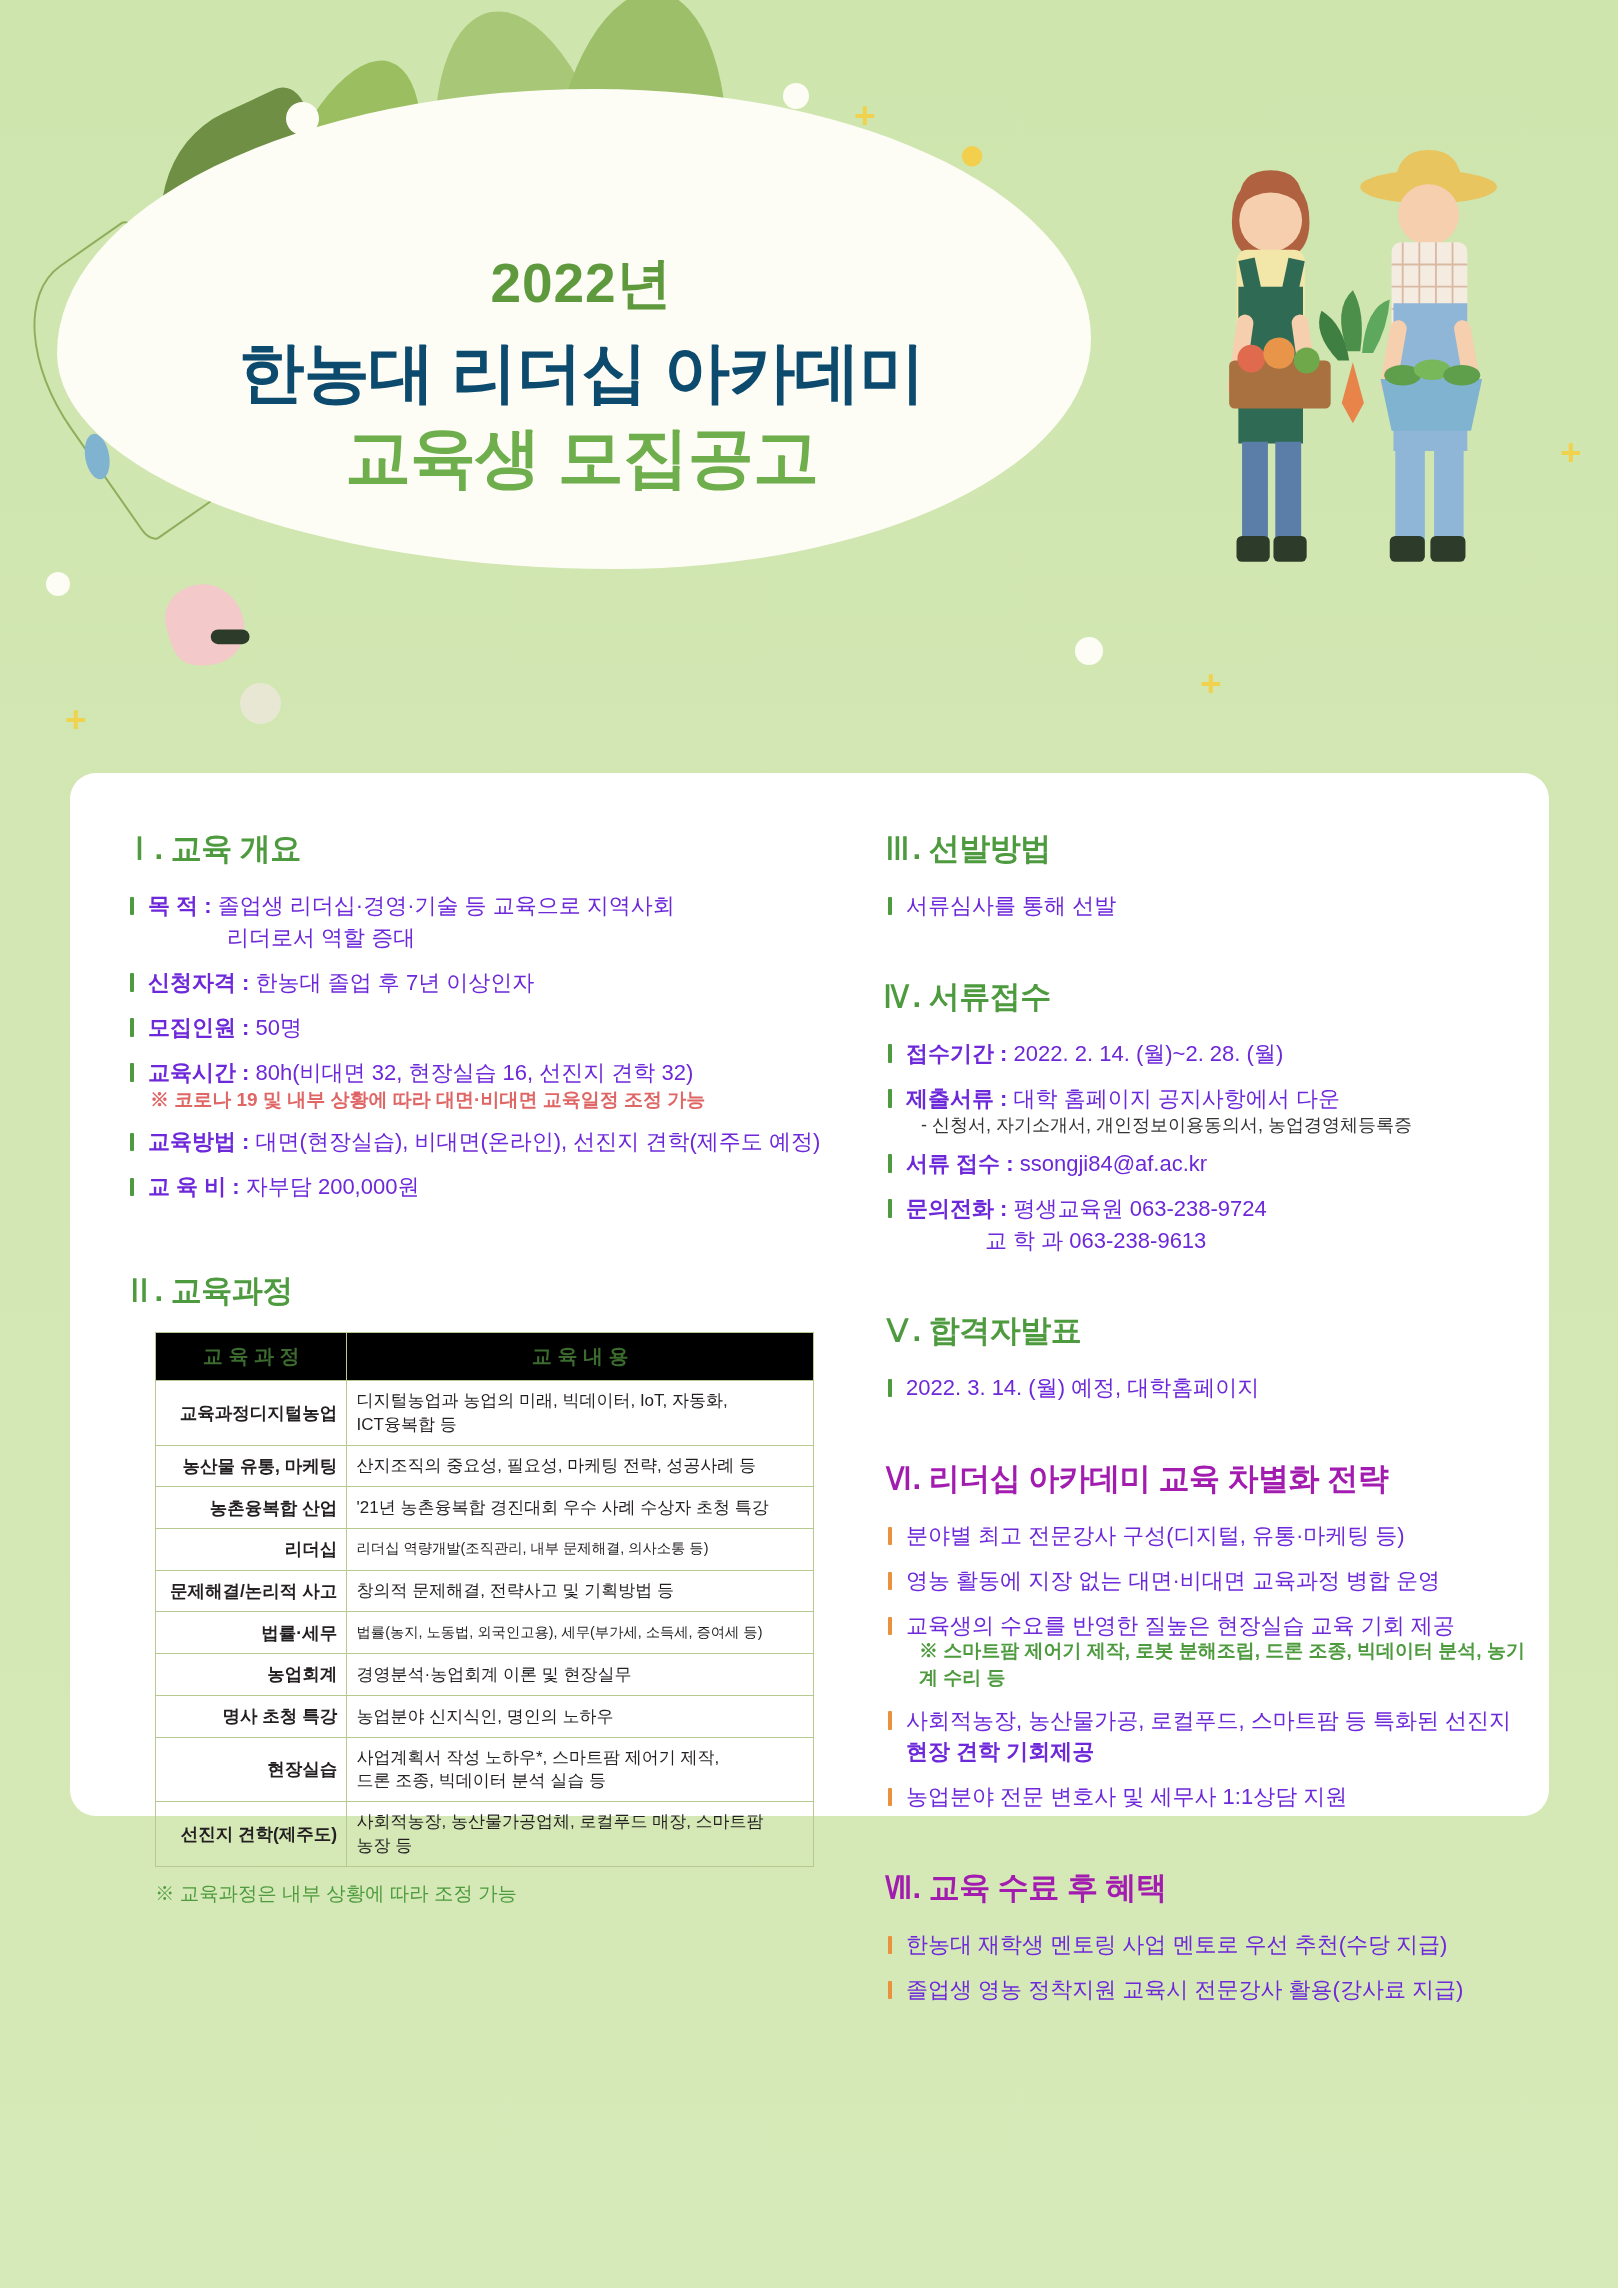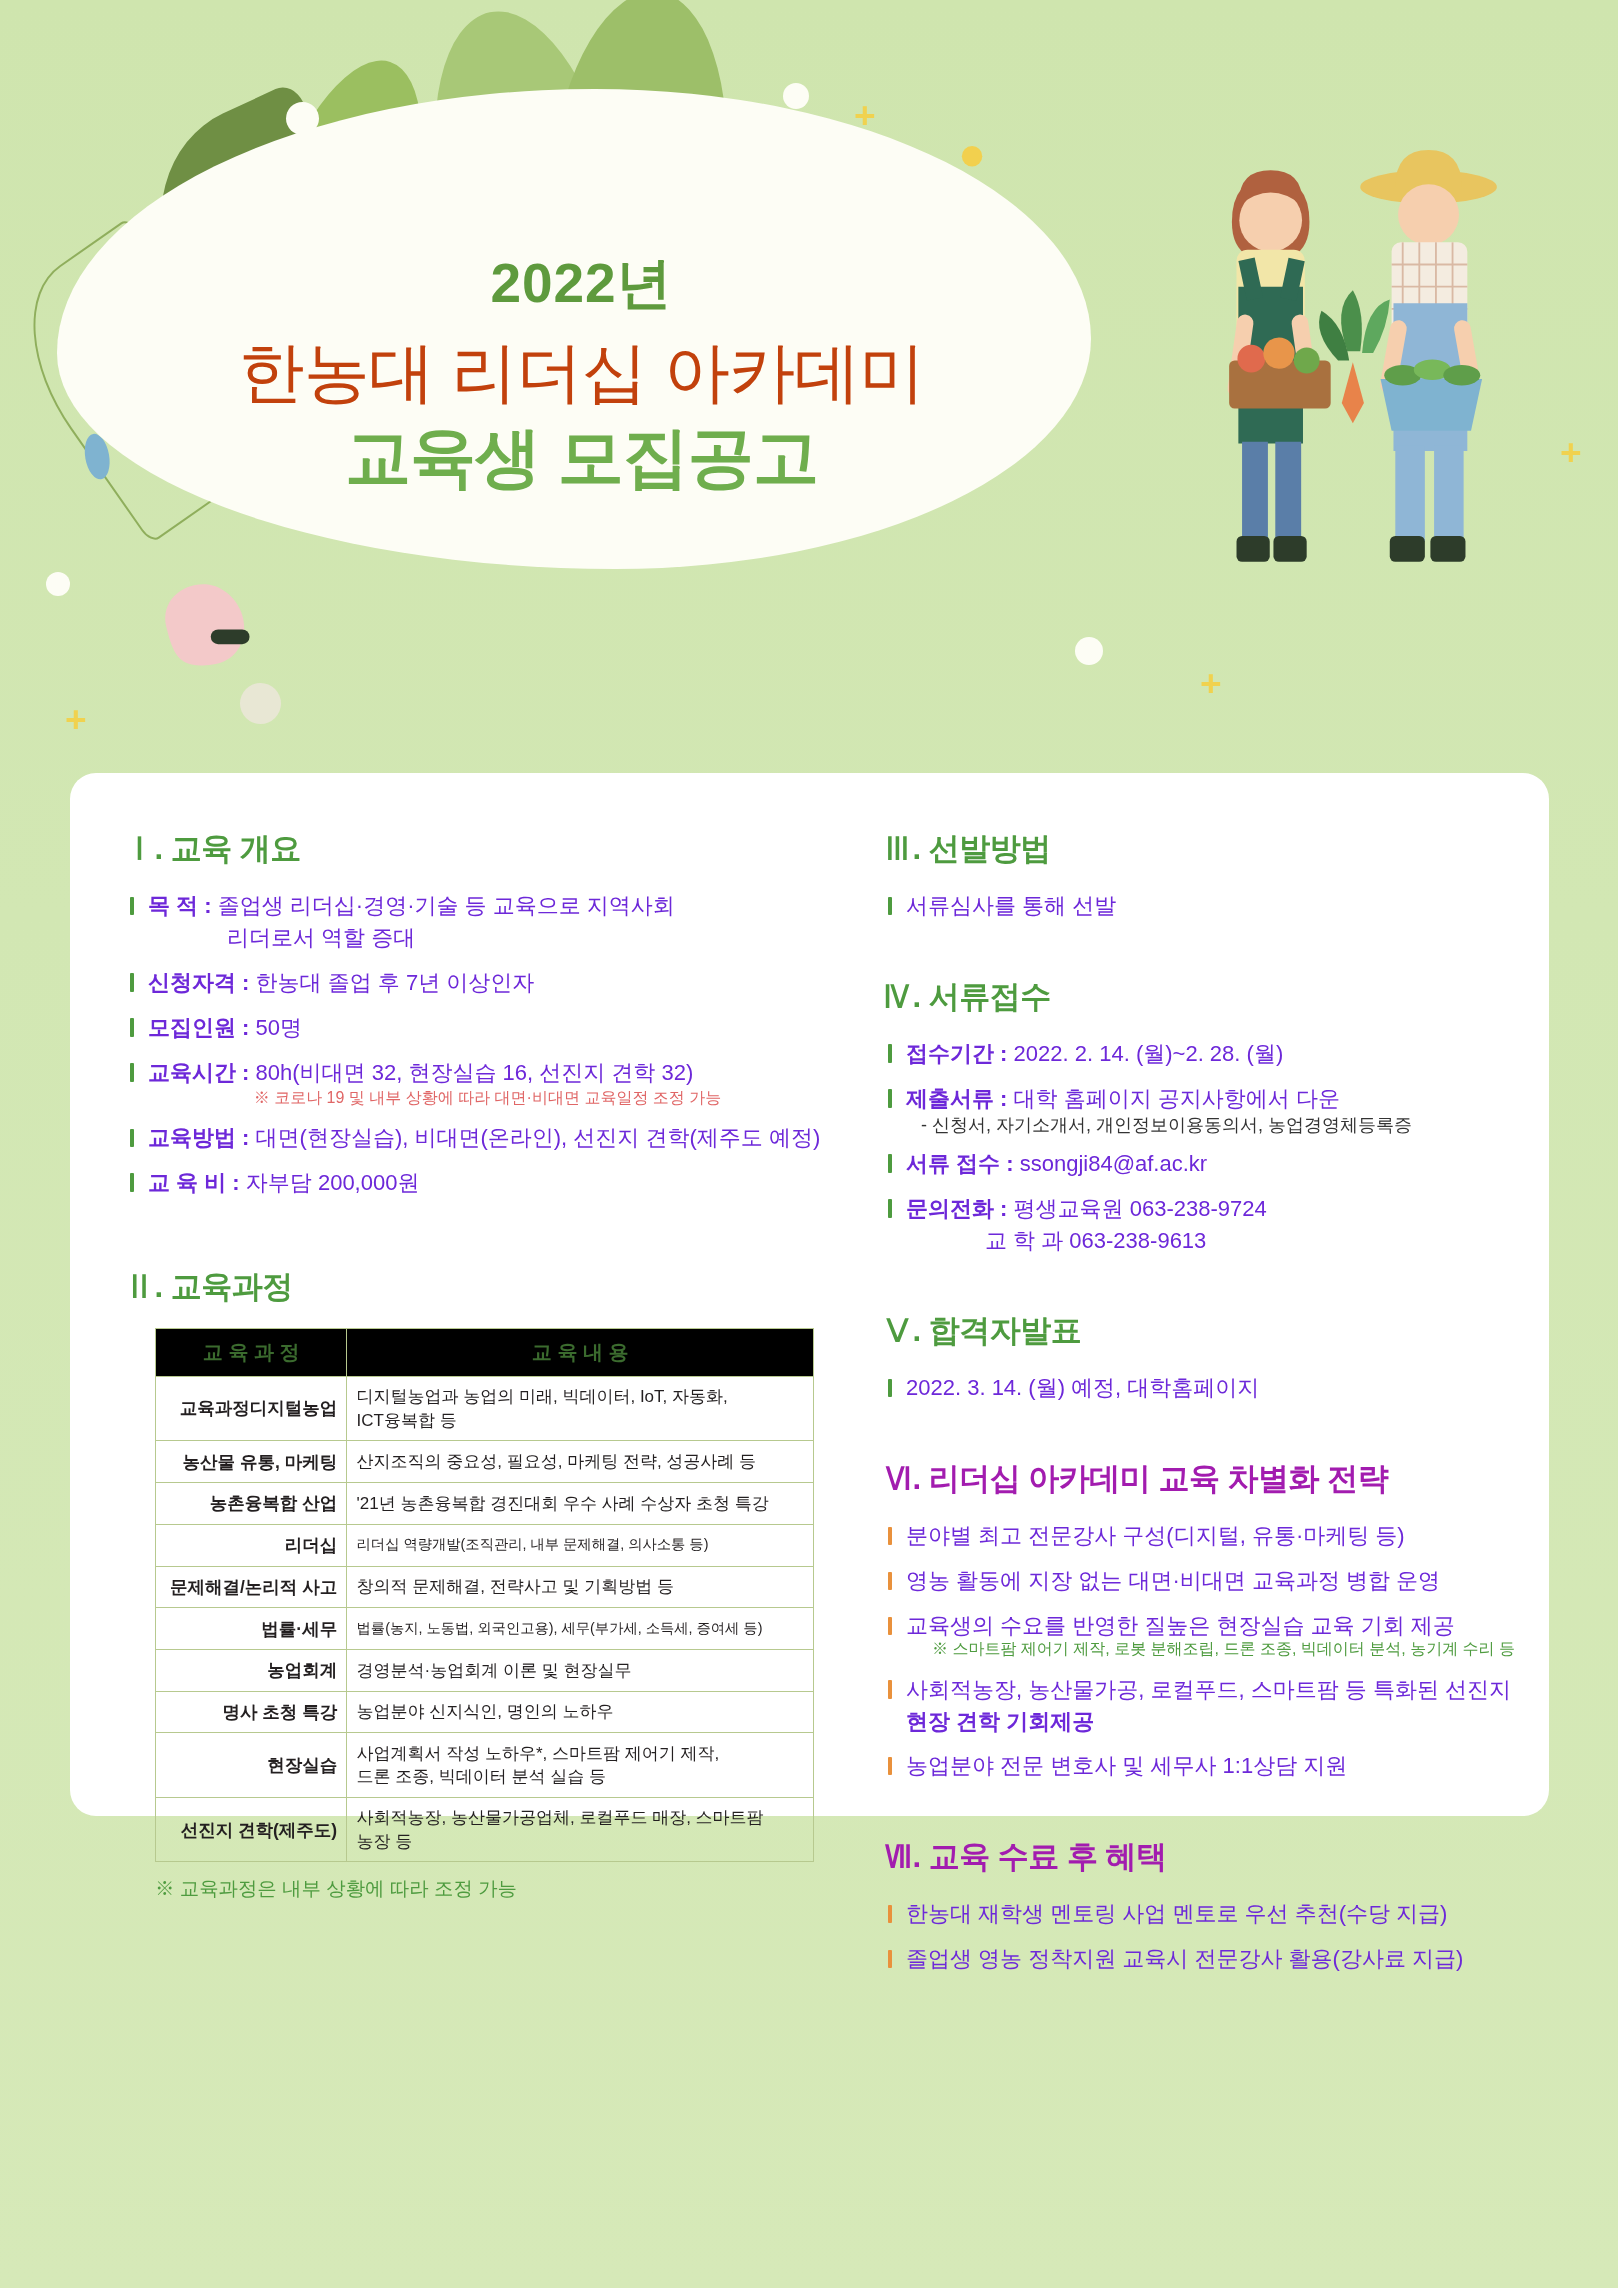--- a/index.html
+++ b/index.html
@@ -74,22 +74,22 @@
   }
   .title-year {
     font-size: 55px;
     font-weight: 800;
     color: #5e9a3d;
     letter-spacing: 0.9px;
     margin-bottom: 9.2px;
   }
   .title-main {
     font-size: 66px;
-    font-weight: 400;
-    color: #c2410c;
+    font-weight: 700;
+    color: #0c4a6e;
     letter-spacing: -0.9px;
     line-height: 1.28;
   }
   .title-sub {
     font-size: 66px;
     font-weight: 800;
     color: #6fae4d;
     letter-spacing: -0.9px;
     line-height: 1.28;
   }
@@ -147,27 +147,26 @@
     top: 6.5px;
     width: 4.6px;
     height: 18.5px;
     background: #4e9b3f;
     border-radius: 0.9px;
   }
   .bullet.orange::before { background: #e9913c; }
   .bullet .lbl { font-weight: 700; }
   .bullet .val { font-weight: 400; }
   .note {
-    font-size: 16px;
+    font-size: 19px;
     color: #e06666;
-    font-weight: 400;
+    font-weight: 700;
     padding-left: 26px;
     margin: -5.5px 0 13px 0;
     line-height: 1.4;
-    text-align: center;
   }
   .note.green { color: #4e9b3f; }
   .subnote {
     font-size: 18px;
     color: #333;
     font-weight: 400;
     padding-left: 39px;
     margin: -3.7px 0 11px 0;
   }
   .subline {

